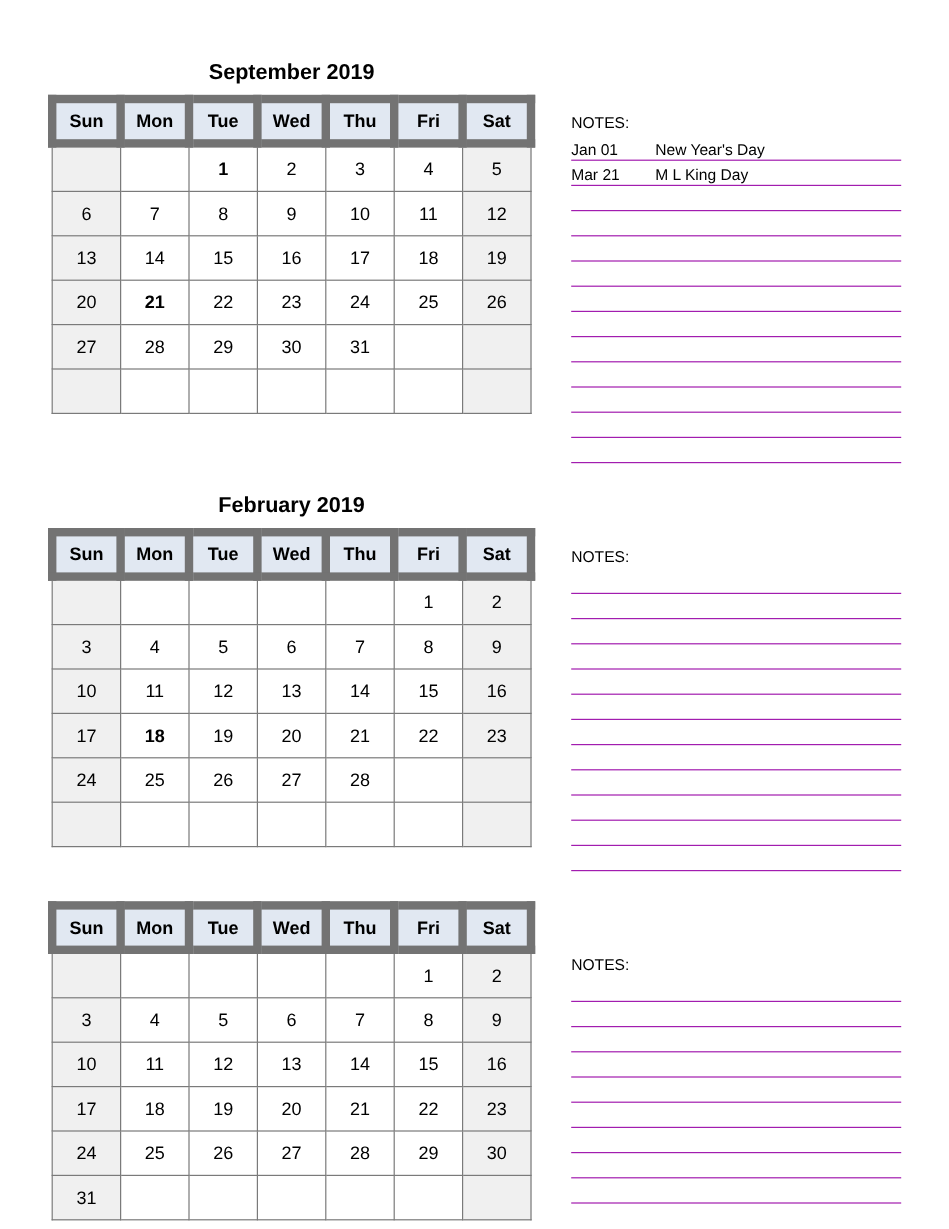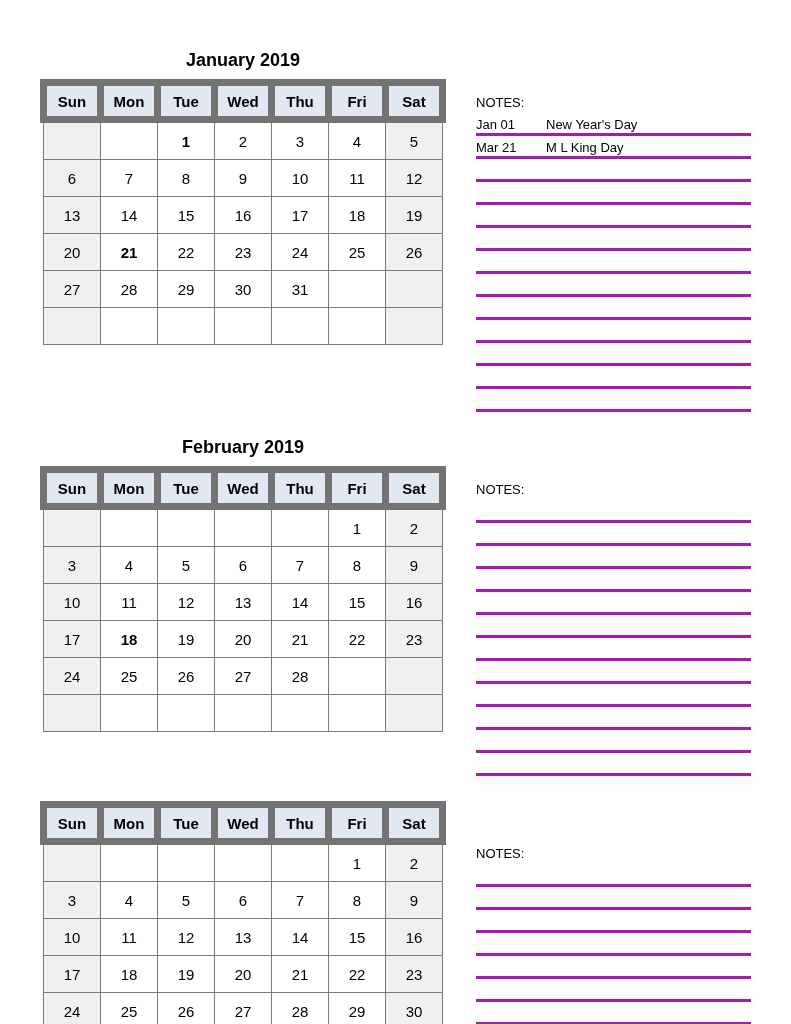--- a/index.html
+++ b/index.html
@@ -52,39 +52,39 @@
   }
   table.calendar td.holiday {
     font-weight: bold;
   }
   .notes-label {
     font-weight: normal;
     font-size: 13px;
     margin-bottom: 3px;
   }
   .note-line {
-    border-bottom: 3px solid #a21caf;
+    border-bottom: 1px solid #a21caf;
     height: 19px;
     display: flex;
     align-items: flex-end;
     font-size: 13px;
     padding-bottom: 1px;
   }
   .note-date {
     width: 70px;
     display: inline-block;
   }
 </style>
 </head>
 <body>
 
 <div id="container">
     <div class="month-block">
       <div class="calendar-col">
-        <div class="month-title">January 2019</div>
+        <div class="month-title">September 2019</div>
         <table class="calendar">
           <thead>
             <tr>
               <th>Sun</th>
               <th>Mon</th>
               <th>Tue</th>
               <th>Wed</th>
               <th>Thu</th>
               <th>Fri</th>
               <th>Sat</th>

